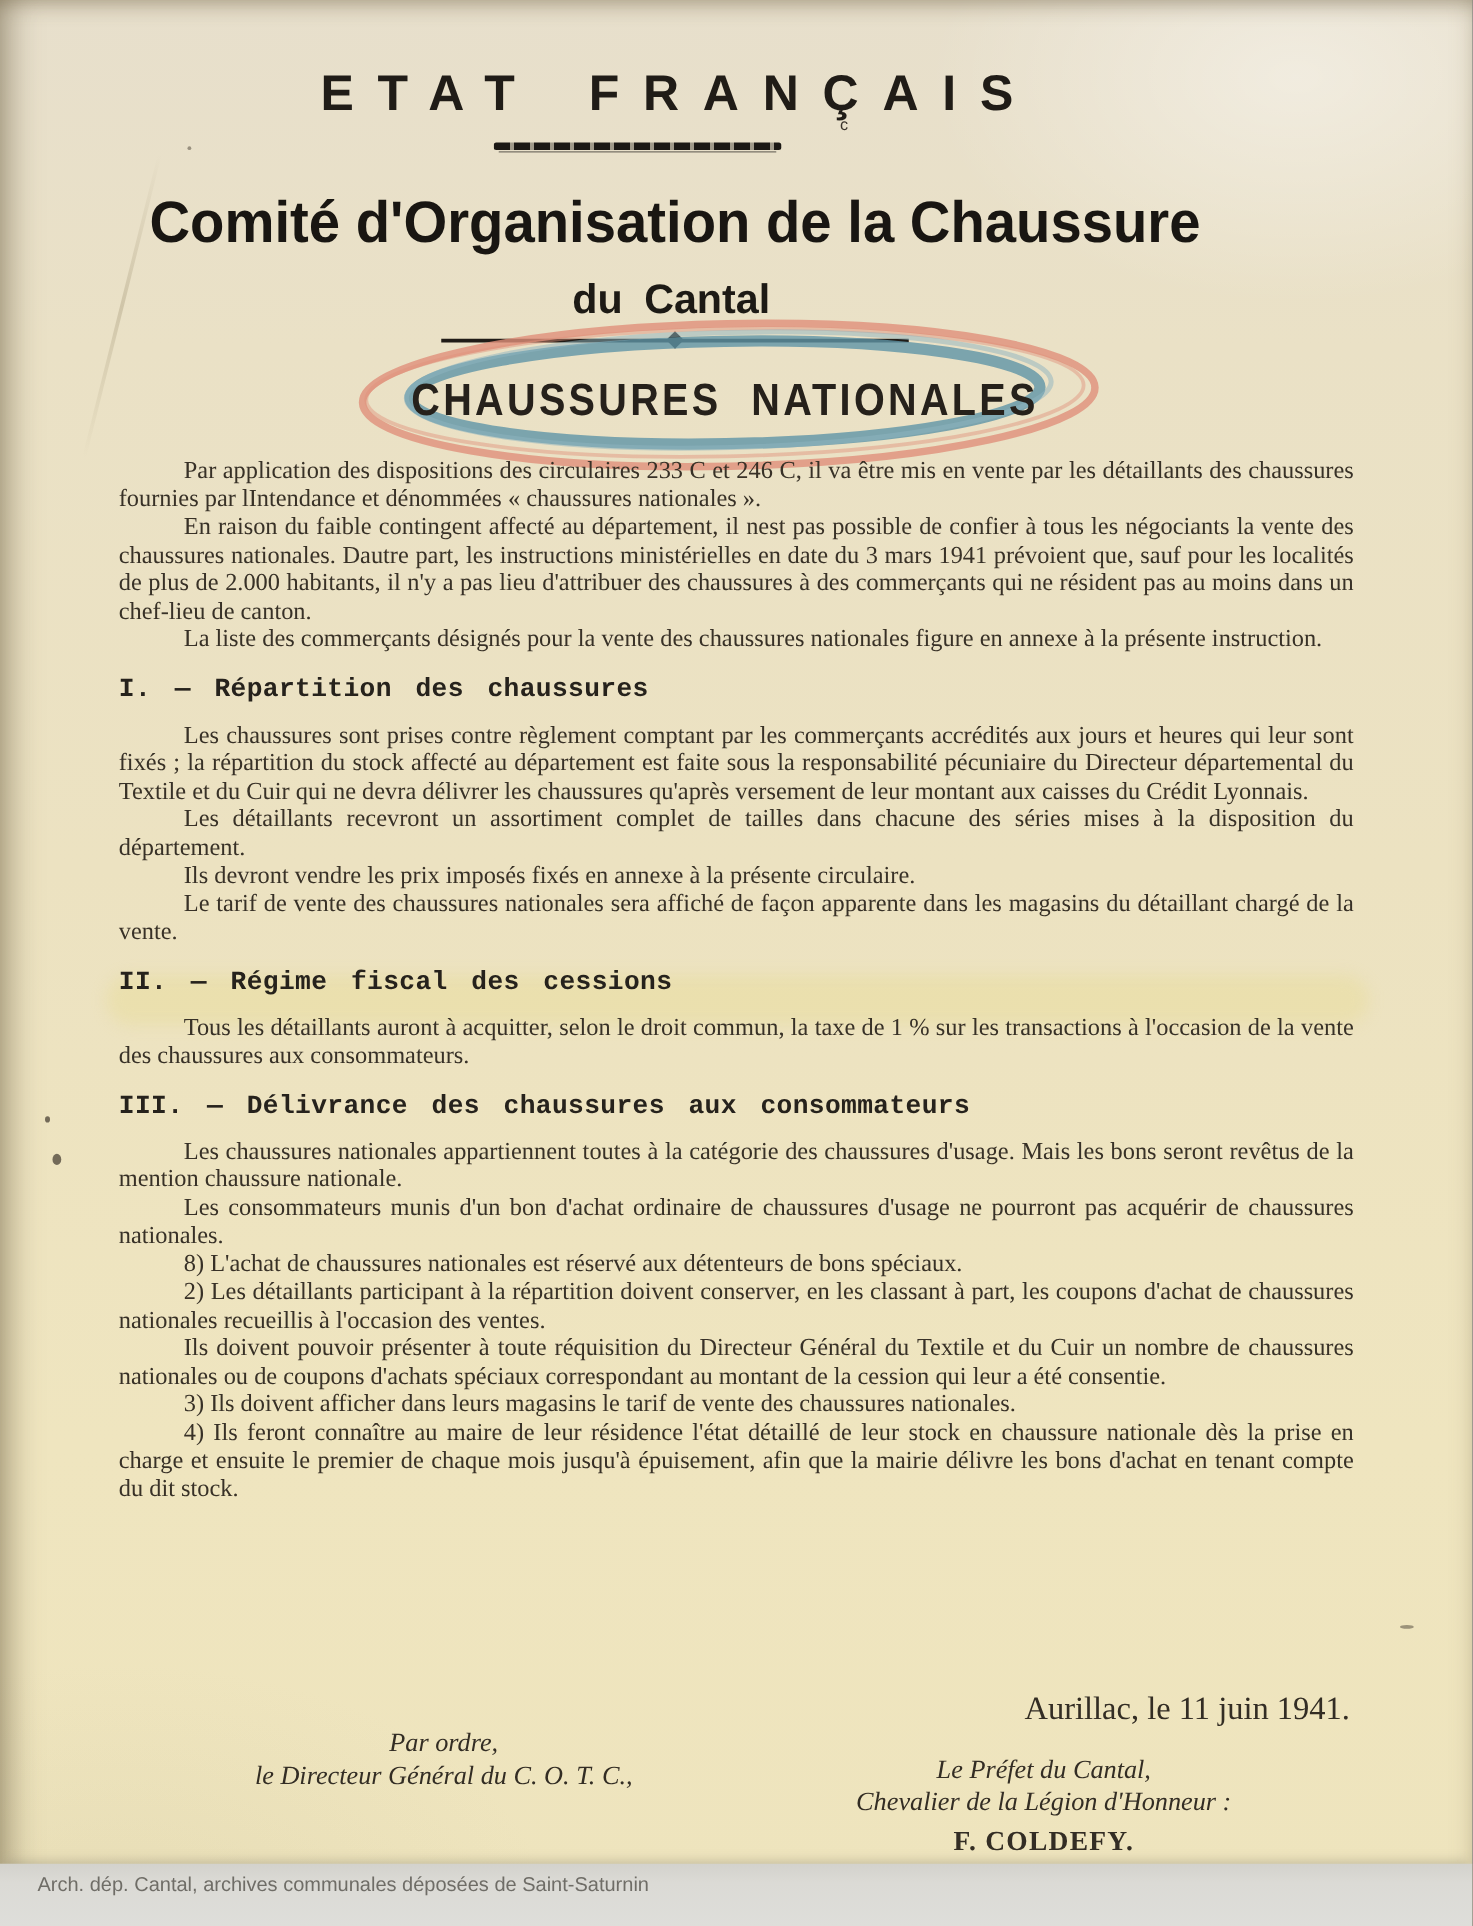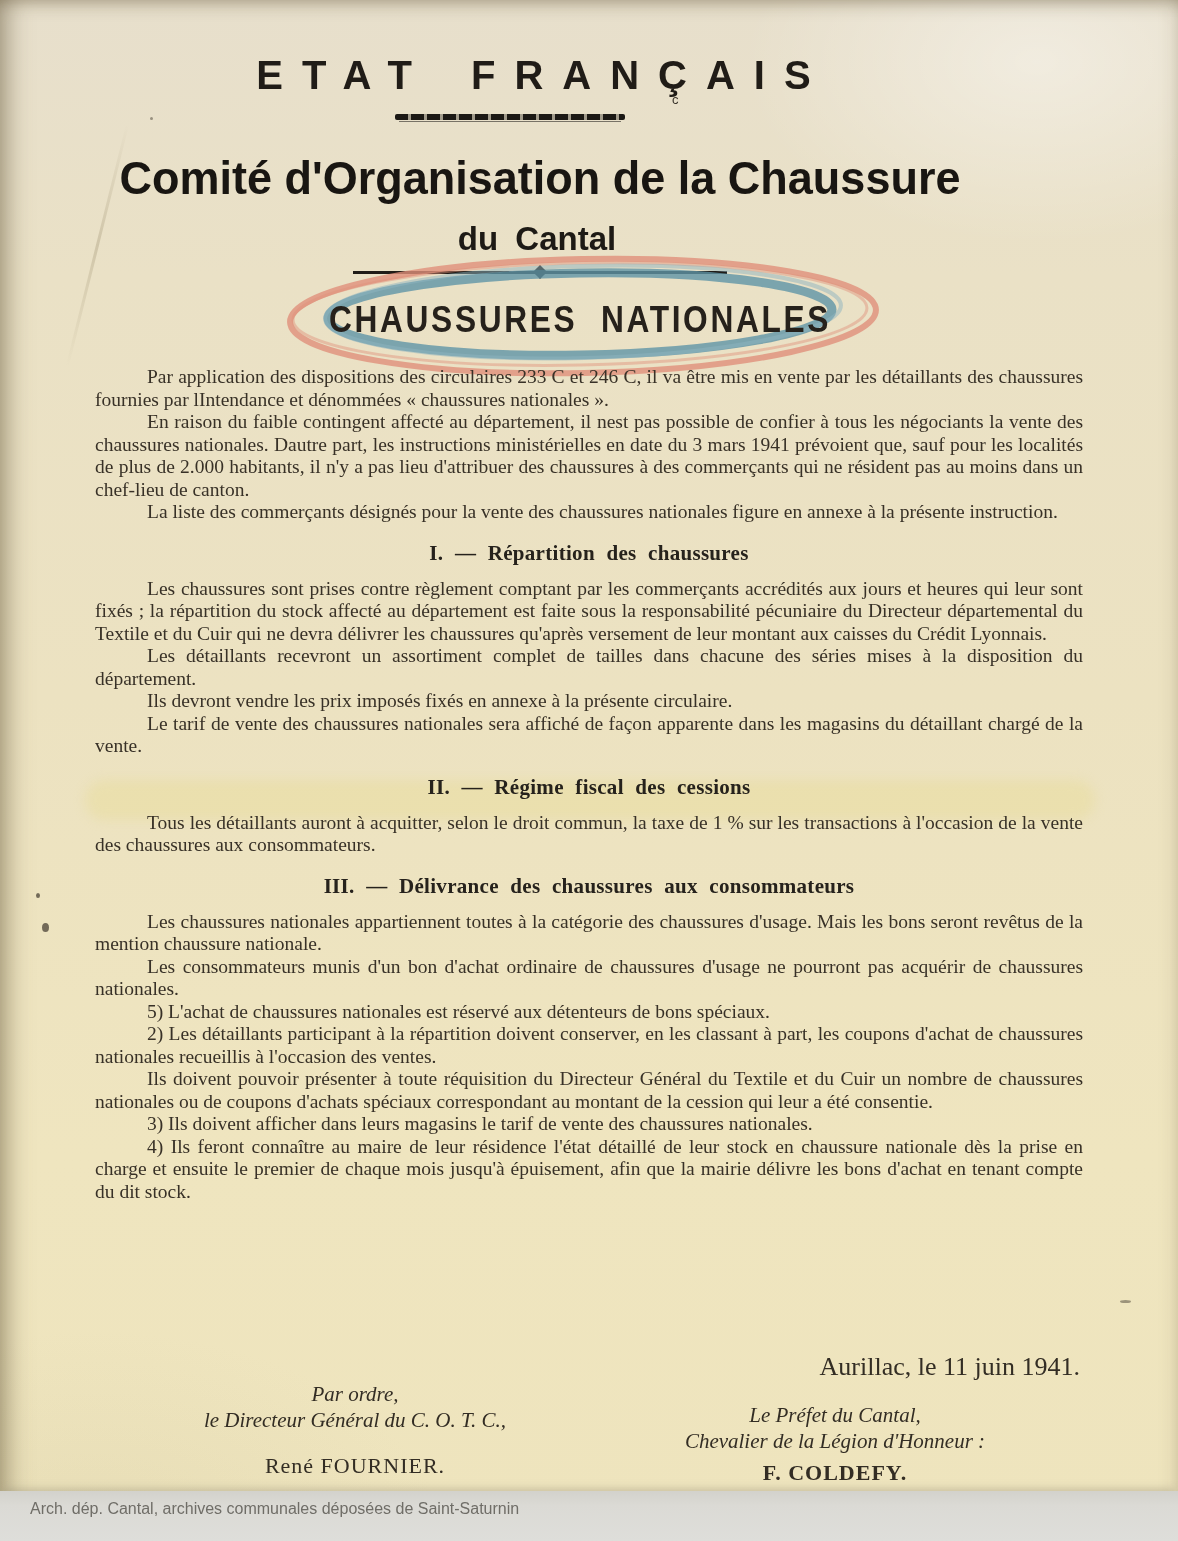--- a/index.html
+++ b/index.html
@@ -80,24 +80,24 @@
   .doc-body{
     position:absolute;top:366px;left:95px;width:988px;
     max-height:994px;overflow:hidden;
     font-size:19.5px;line-height:22.5px;
     text-align:justify;
     color:#383127;
   }
   .doc-body p{margin:0;text-indent:52px;}
   .sec-h{
     margin:17px 0 13px 0;
-    font-family:Liberation Serif, serif;
+    font-family:Liberation Mono, monospace;
     font-weight:700;font-size:21px;line-height:24px;
     word-spacing:6px;letter-spacing:0.3px;
-    text-align:center;text-indent:0;
+    text-indent:0;
     color:#26221c;
   }
   .dateline{
     position:absolute;top:1352px;right:98px;
     font-size:26px;color:#332d24;
   }
   .sig{position:absolute;text-align:center;color:#332d24;}
   .sig-left{top:1381px;left:170px;width:370px;text-align:center;}
   .sig-right{top:1402px;left:640px;width:390px;}
   .sig .it{font-style:italic;font-size:21px;line-height:26px;}
@@ -172,33 +172,32 @@
     <p>Ils devront vendre les prix imposés fixés en annexe à la présente circulaire.</p>
     <p>Le tarif de vente des chaussures nationales sera affiché de façon apparente dans les magasins du détaillant chargé de la vente.</p>
 
     <h3 class="sec-h">II. — Régime fiscal des cessions</h3>
     <p>Tous les détaillants auront à acquitter, selon le droit commun, la taxe de 1 % sur les transactions à l'occasion de la vente des chaussures aux consommateurs.</p>
 
     <h3 class="sec-h">III. — Délivrance des chaussures aux consommateurs</h3>
     <p>Les chaussures nationales appartiennent toutes à la catégorie des chaussures d'usage. Mais les bons seront revêtus de la mention chaussure nationale.</p>
     <p>Les consommateurs munis d'un bon d'achat ordinaire de chaussures d'usage ne pourront pas acquérir de chaussures nationales.</p>
 
-    <p>5) L'achat de chaussures nationales est réservé aux détenteurs de bons spéciaux.</p>
+    <p>8) L'achat de chaussures nationales est réservé aux détenteurs de bons spéciaux.</p>
     <p>2) Les détaillants participant à la répartition doivent conserver, en les classant à part, les coupons d'achat de chaussures nationales recueillis à l'occasion des ventes.</p>
     <p>Ils doivent pouvoir présenter à toute réquisition du Directeur Général du Textile et du Cuir un nombre de chaussures nationales ou de coupons d'achats spéciaux correspondant au montant de la cession qui leur a été consentie.</p>
     <p>3) Ils doivent afficher dans leurs magasins le tarif de vente des chaussures nationales.</p>
     <p>4) Ils feront connaître au maire de leur résidence l'état détaillé de leur stock en chaussure nationale dès la prise en charge et ensuite le premier de chaque mois jusqu'à épuisement, afin que la mairie délivre les bons d'achat en tenant compte du dit stock.</p>
   </div>
 
   <div class="dateline">Aurillac, le 11 juin 1941.</div>
 
   <div class="sig sig-left">
     <div class="it">Par ordre,</div>
     <div class="it">le Directeur Général du C. O. T. C.,</div>
-    <div class="name">René FOURNIER.</div>
   </div>
 
   <div class="sig sig-right">
     <div class="it">Le Préfet du Cantal,</div>
     <div class="it">Chevalier de la Légion d'Honneur :</div>
     <div class="name">F. COLDEFY.</div>
   </div>
 
   <div class="footer-strip">
     <div class="footer-caption">Arch. dép. Cantal, archives communales déposées de Saint-Saturnin</div>

